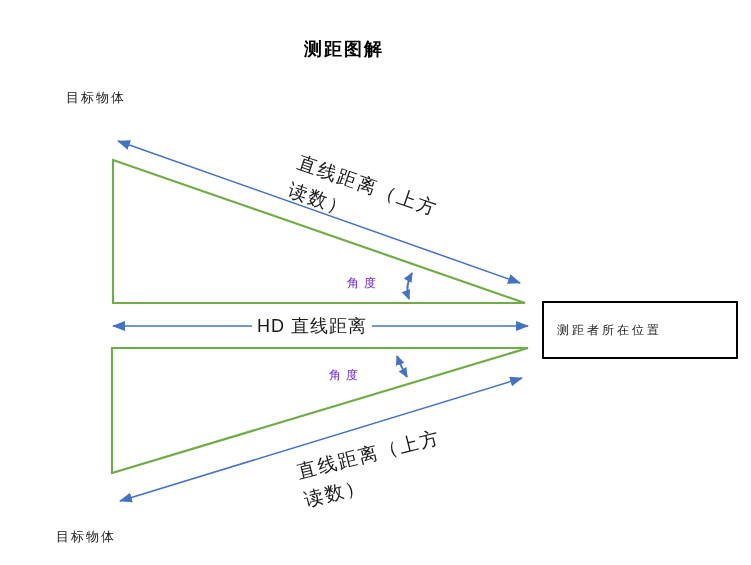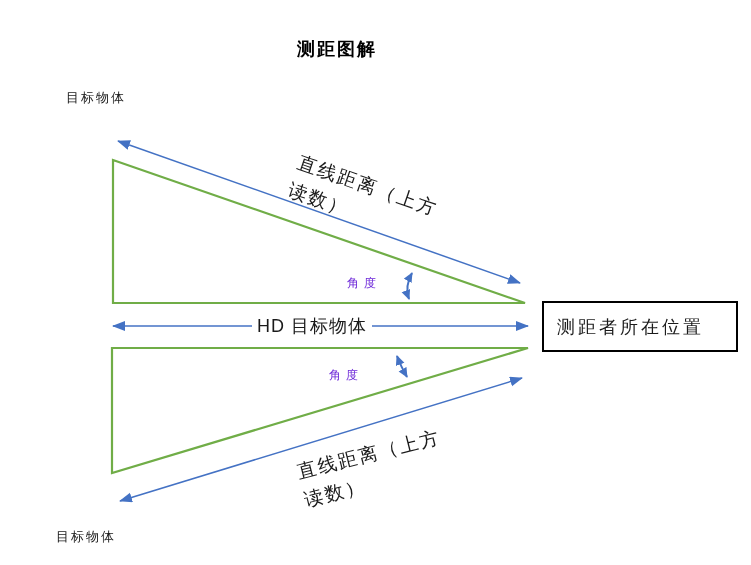--- a/index.html
+++ b/index.html
@@ -24,25 +24,25 @@
   }
   .slant-label{
     font-size:19px;color:#1a1a1a;letter-spacing:2px;
     line-height:29px;transform-origin:left top;
   }
   .slant-label .l2{display:block;}
   .slant-top{transform:rotate(19deg);}
   .slant-bottom{transform:rotate(-14deg);}
   .observer-box{
     box-sizing:border-box;
-    width:196px;height:51px;
+    width:196px;height:58px;
     border:2px solid #000000;background:#ffffff;
     display:flex;align-items:center;
     padding-left:13px;
-    font-size:18px;letter-spacing:3px;color:#1a1a1a;
+    font-size:12px;letter-spacing:3px;color:#1a1a1a;
   }
 </style>
 </head>
 <body>
 
 <div id="canvas">
 
   <svg id="diagram-svg" width="751" height="565" viewBox="0 0 751 565">
     <defs>
       <marker id="ah" markerUnits="userSpaceOnUse" markerWidth="15" markerHeight="12" refX="12" refY="5" orient="auto-start-reverse">
@@ -60,32 +60,32 @@
 
     <line x1="113" y1="326" x2="528" y2="326" stroke-width="1.5" marker-start="url(#ah)" marker-end="url(#ah)" stroke="#4472C4"></line>
 
     <line x1="120" y1="501" x2="522" y2="378" stroke-width="1.5" marker-start="url(#ah)" marker-end="url(#ah)" stroke="#4472C4"></line>
 
     <path d="M 412,273 C 407,282 406,291 409,299" fill="none" stroke-width="2" marker-start="url(#ah-s)" marker-end="url(#ah-s)" stroke="#4472C4"></path>
 
     <path d="M 397,356 C 400,364 403,370 407,377" fill="none" stroke-width="2" marker-start="url(#ah-s)" marker-end="url(#ah-s)" stroke="#4472C4"></path>
   </svg>
 
-  <div class="abs title" style="left:297px;top:37px;">测距图解</div>
+  <div class="abs title" style="left:304px;top:37px;">测距图解</div>
 
   <div class="abs plain-label" style="left:66px;top:89px;">目标物体</div>
 
   <div class="abs slant-label slant-top" style="left:303px;top:148px;">
     <span class="l1">直线距离（上方</span>
     <span class="l2">读数）</span>
   </div>
 
   <div class="abs angle-label" style="left:347px;top:275px;">角度</div>
 
-  <div class="abs hd-label" style="left:252px;top:314px;">HD 目标物体</div>
+  <div class="abs hd-label" style="left:252px;top:314px;">HD 直线距离</div>
 
   <div class="abs observer-box" style="left:542px;top:301px;">
     <span>测距者所在位置</span>
   </div>
 
   <div class="abs angle-label" style="left:329px;top:367px;">角度</div>
 
   <div class="abs slant-label slant-bottom" style="left:294px;top:458px;">
     <span class="l1">直线距离（上方</span>
     <span class="l2">读数）</span>

